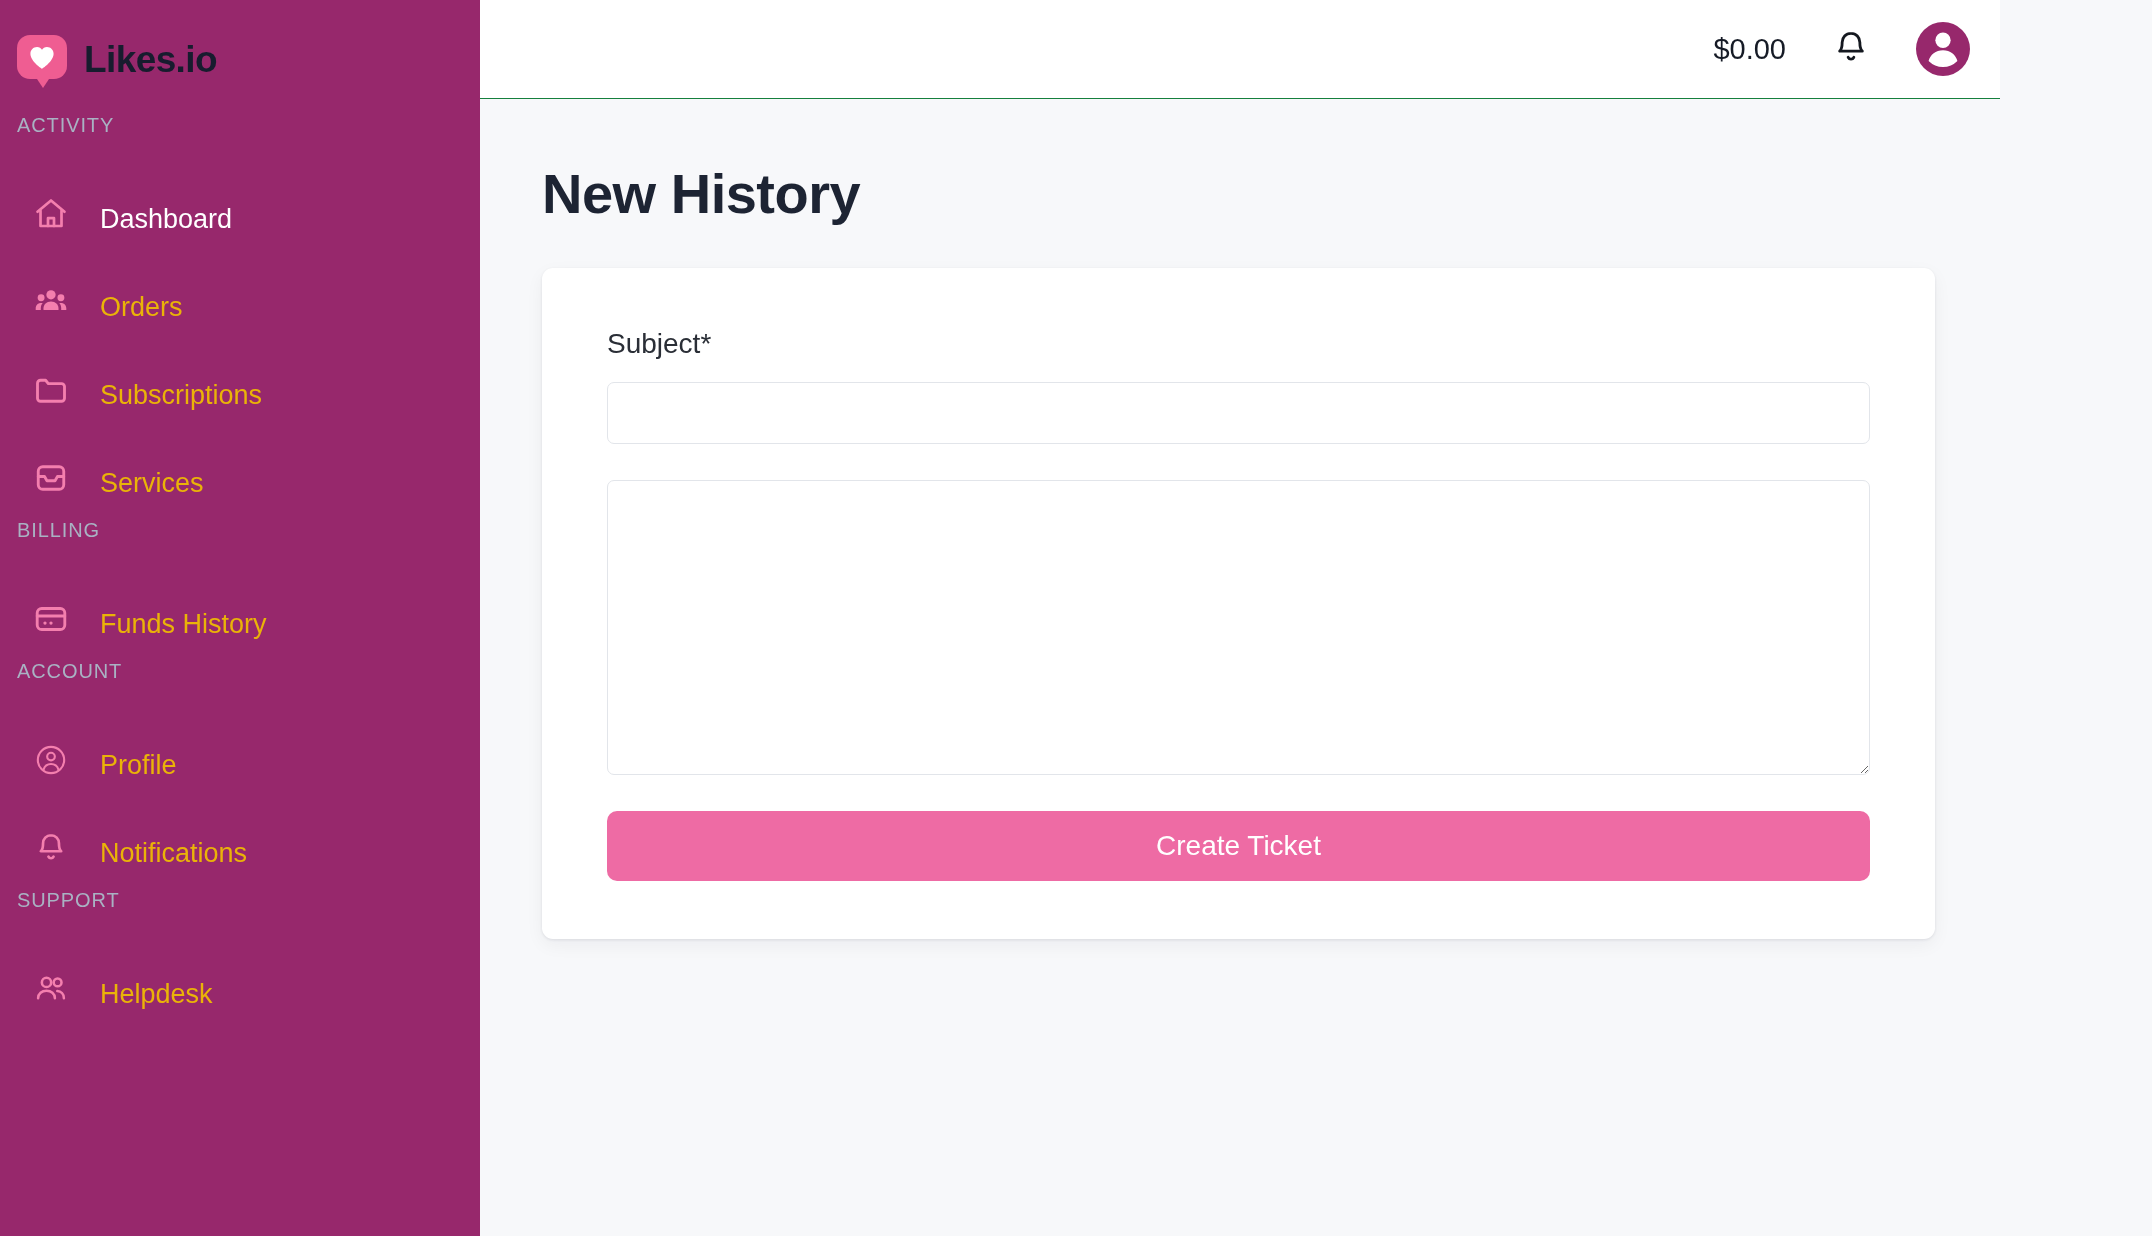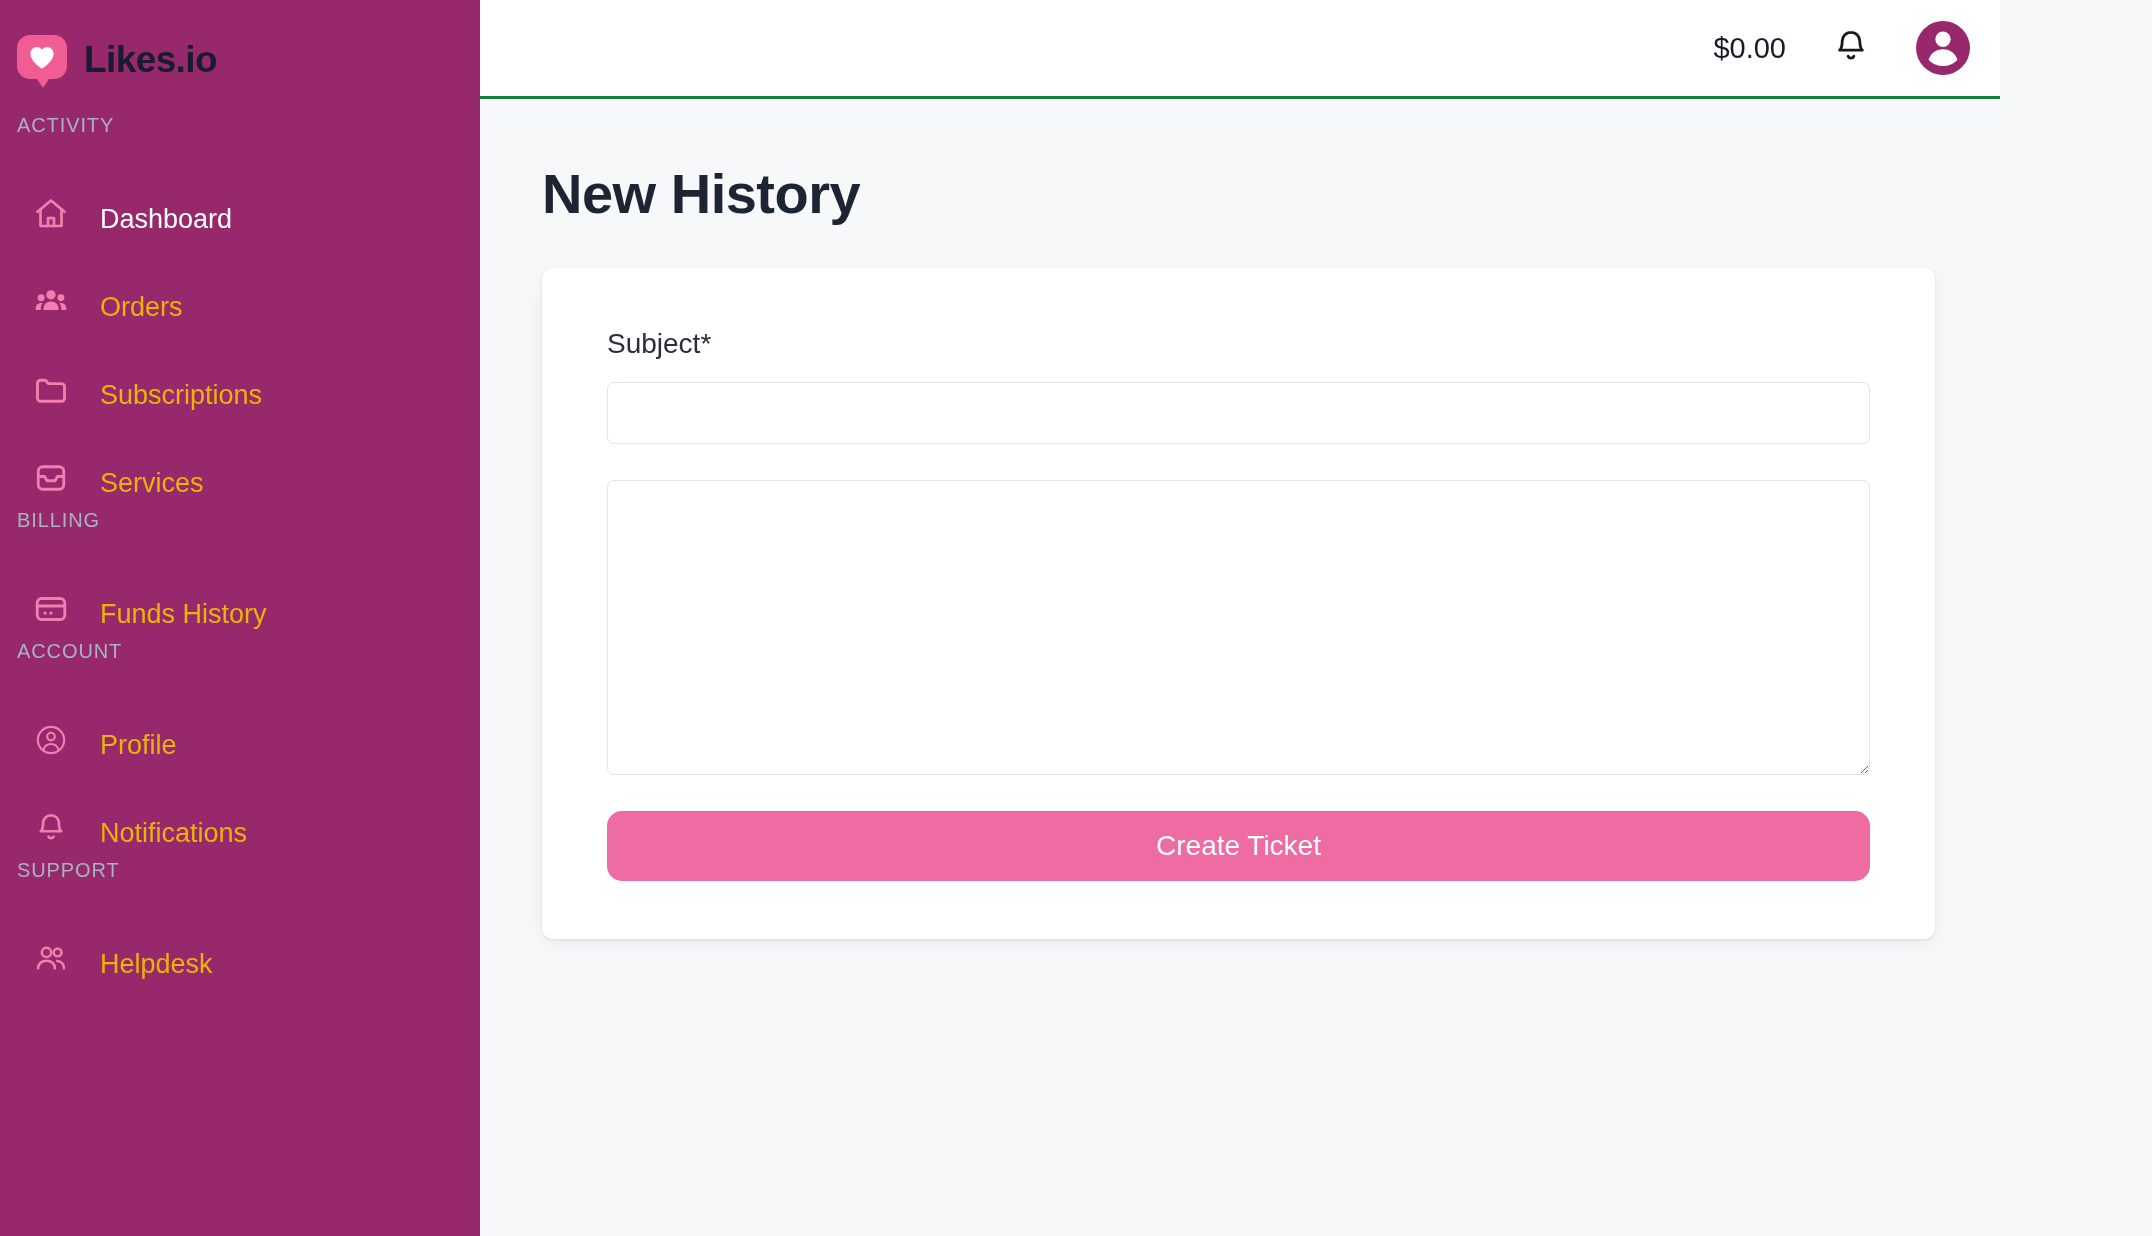--- a/index.html
+++ b/index.html
@@ -51,21 +51,21 @@
     font-weight: bold;
     color: #171c2e;
     letter-spacing: -0.6px;
   }
 
   .nav-section-title {
     color: #a9b2c3;
     font-size: 20px;
     letter-spacing: 0.9px;
     padding: 0 0 0 17px;
-    margin-top: 10px;
+    margin-top: 20px;
     margin-bottom: 10px;
     text-transform: uppercase;
   }
   .nav-section-title.first { margin-top: 16px; }
 
   .nav-item {
     display: flex;
     align-items: flex-end;
     height: 88px;
     padding-left: 30px;
@@ -92,21 +92,21 @@
     height: 1236px;
     display: flex;
     flex-direction: column;
     background: #f7f8fa;
     min-width: 0;
   }
   .topbar {
     height: 99px;
     flex: 0 0 99px;
     background: #ffffff;
-    border-bottom: 3px solid #15803d;
+    border-bottom: 1px solid #15803d;
     display: flex;
     align-items: center;
     justify-content: flex-end;
     padding-right: 30px;
     gap: 42px;
   }
   .balance {
     font-size: 29px;
     color: #161b26;
   }
@@ -178,21 +178,21 @@
     outline: none;
     resize: vertical;
     display: block;
   }
   .submit-btn {
     width: 100%;
     height: 70px;
     background: #ee6ba4;
     color: #ffffff;
     border: none;
-    border-radius: 15px;
+    border-radius: 10px;
     font-size: 28px;
     font-family: "Liberation Sans", sans-serif;
     cursor: pointer;
   }
 </style>
 </head>
 <body>
 
 <div class="app">
 

